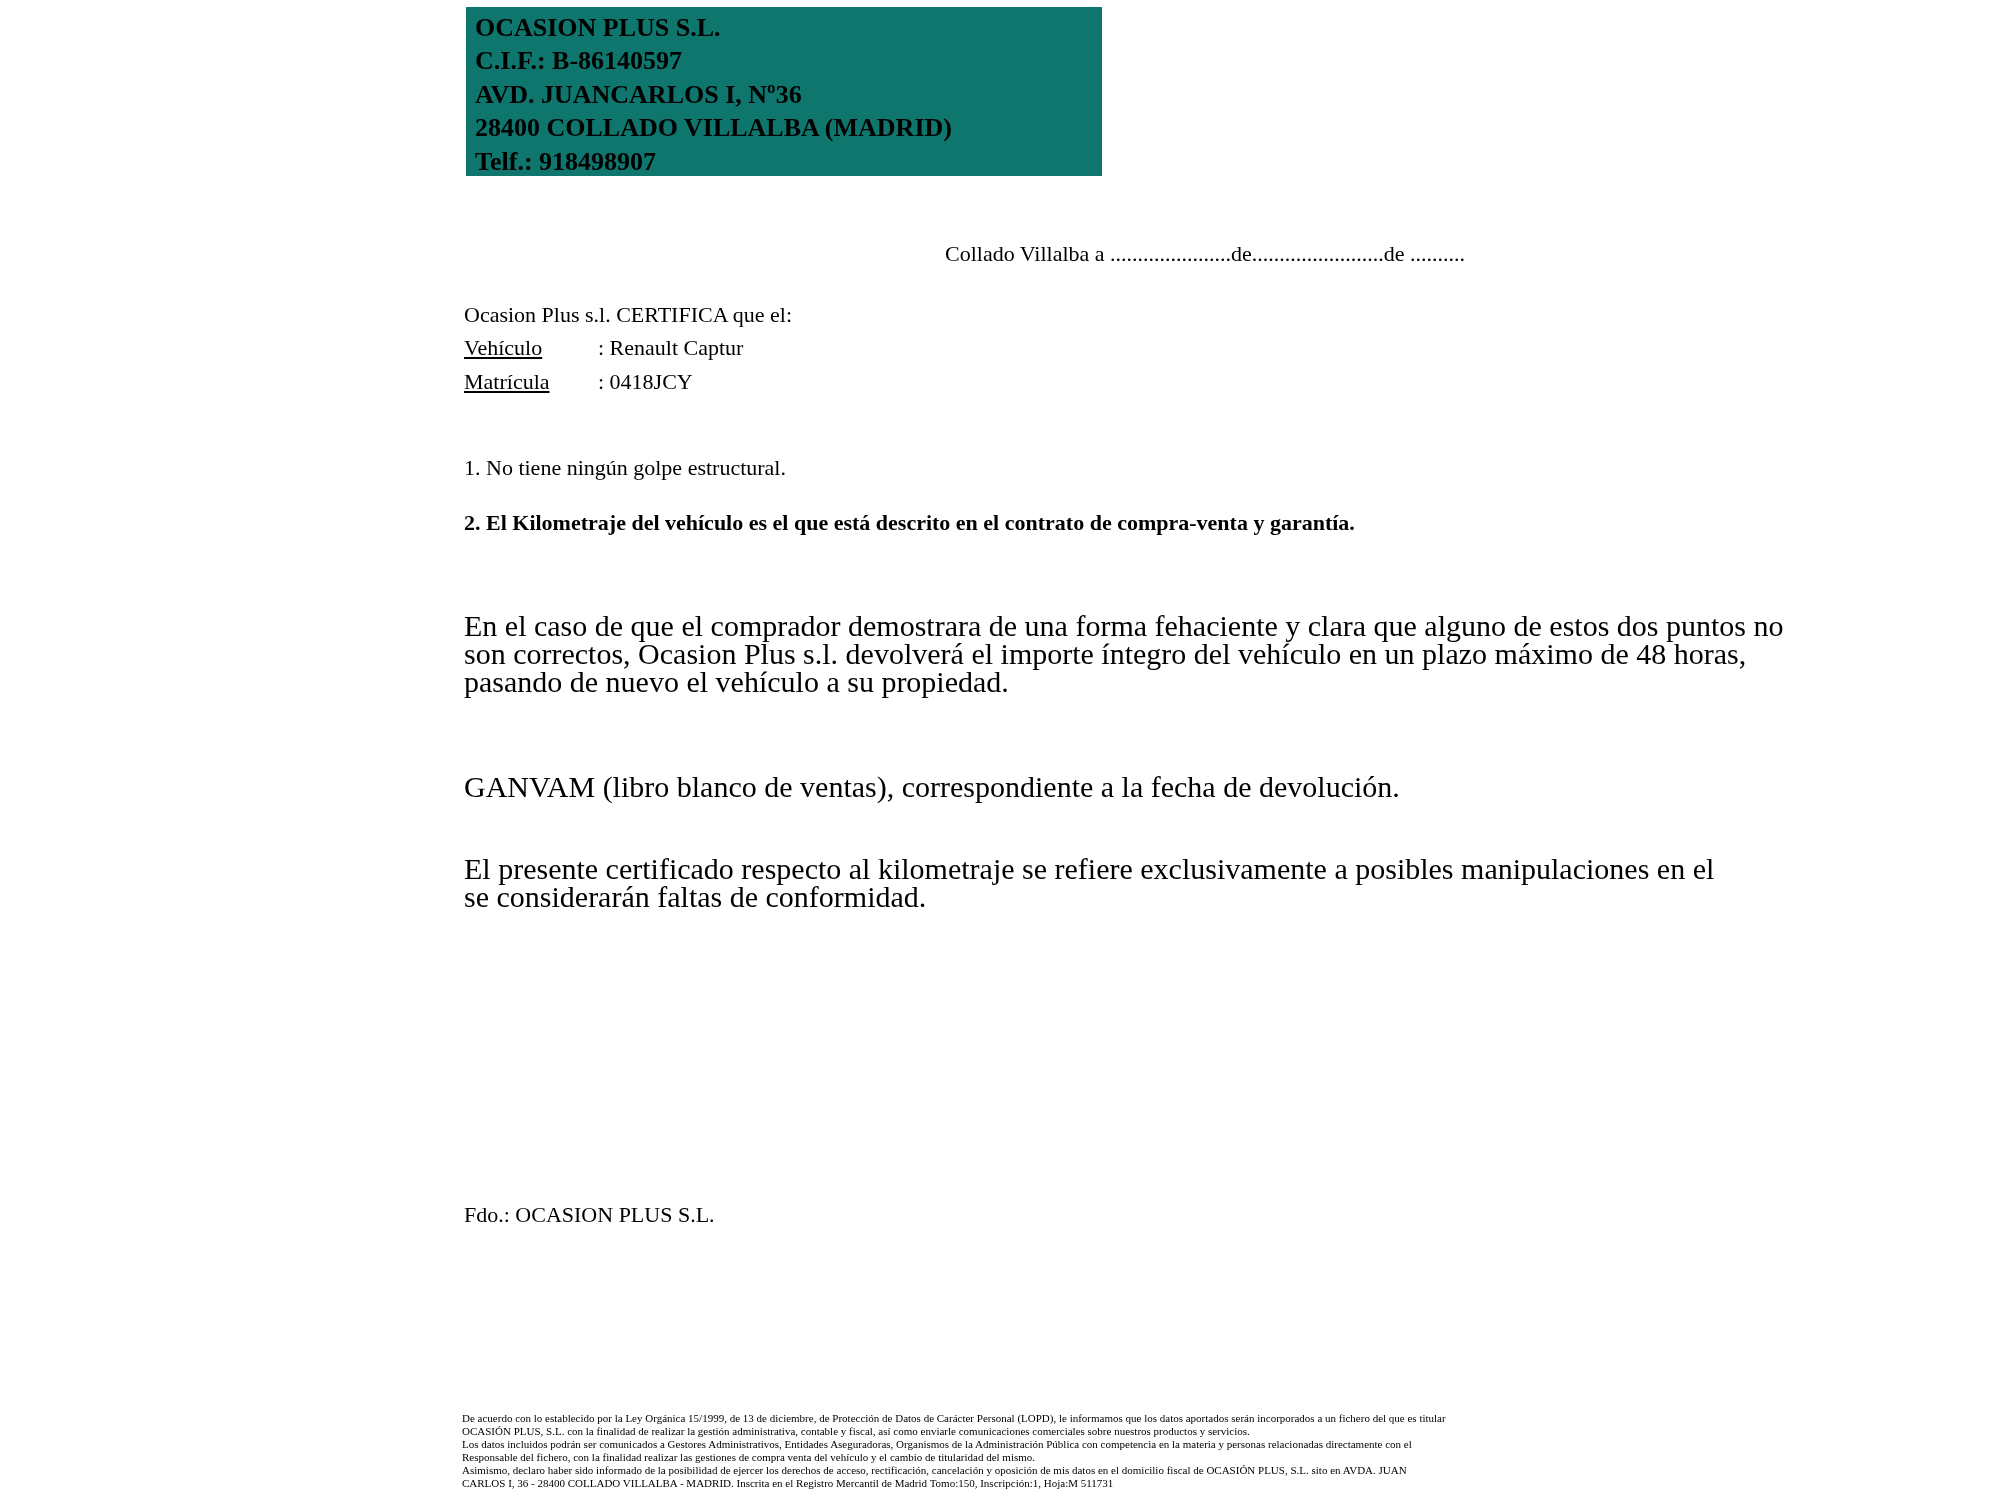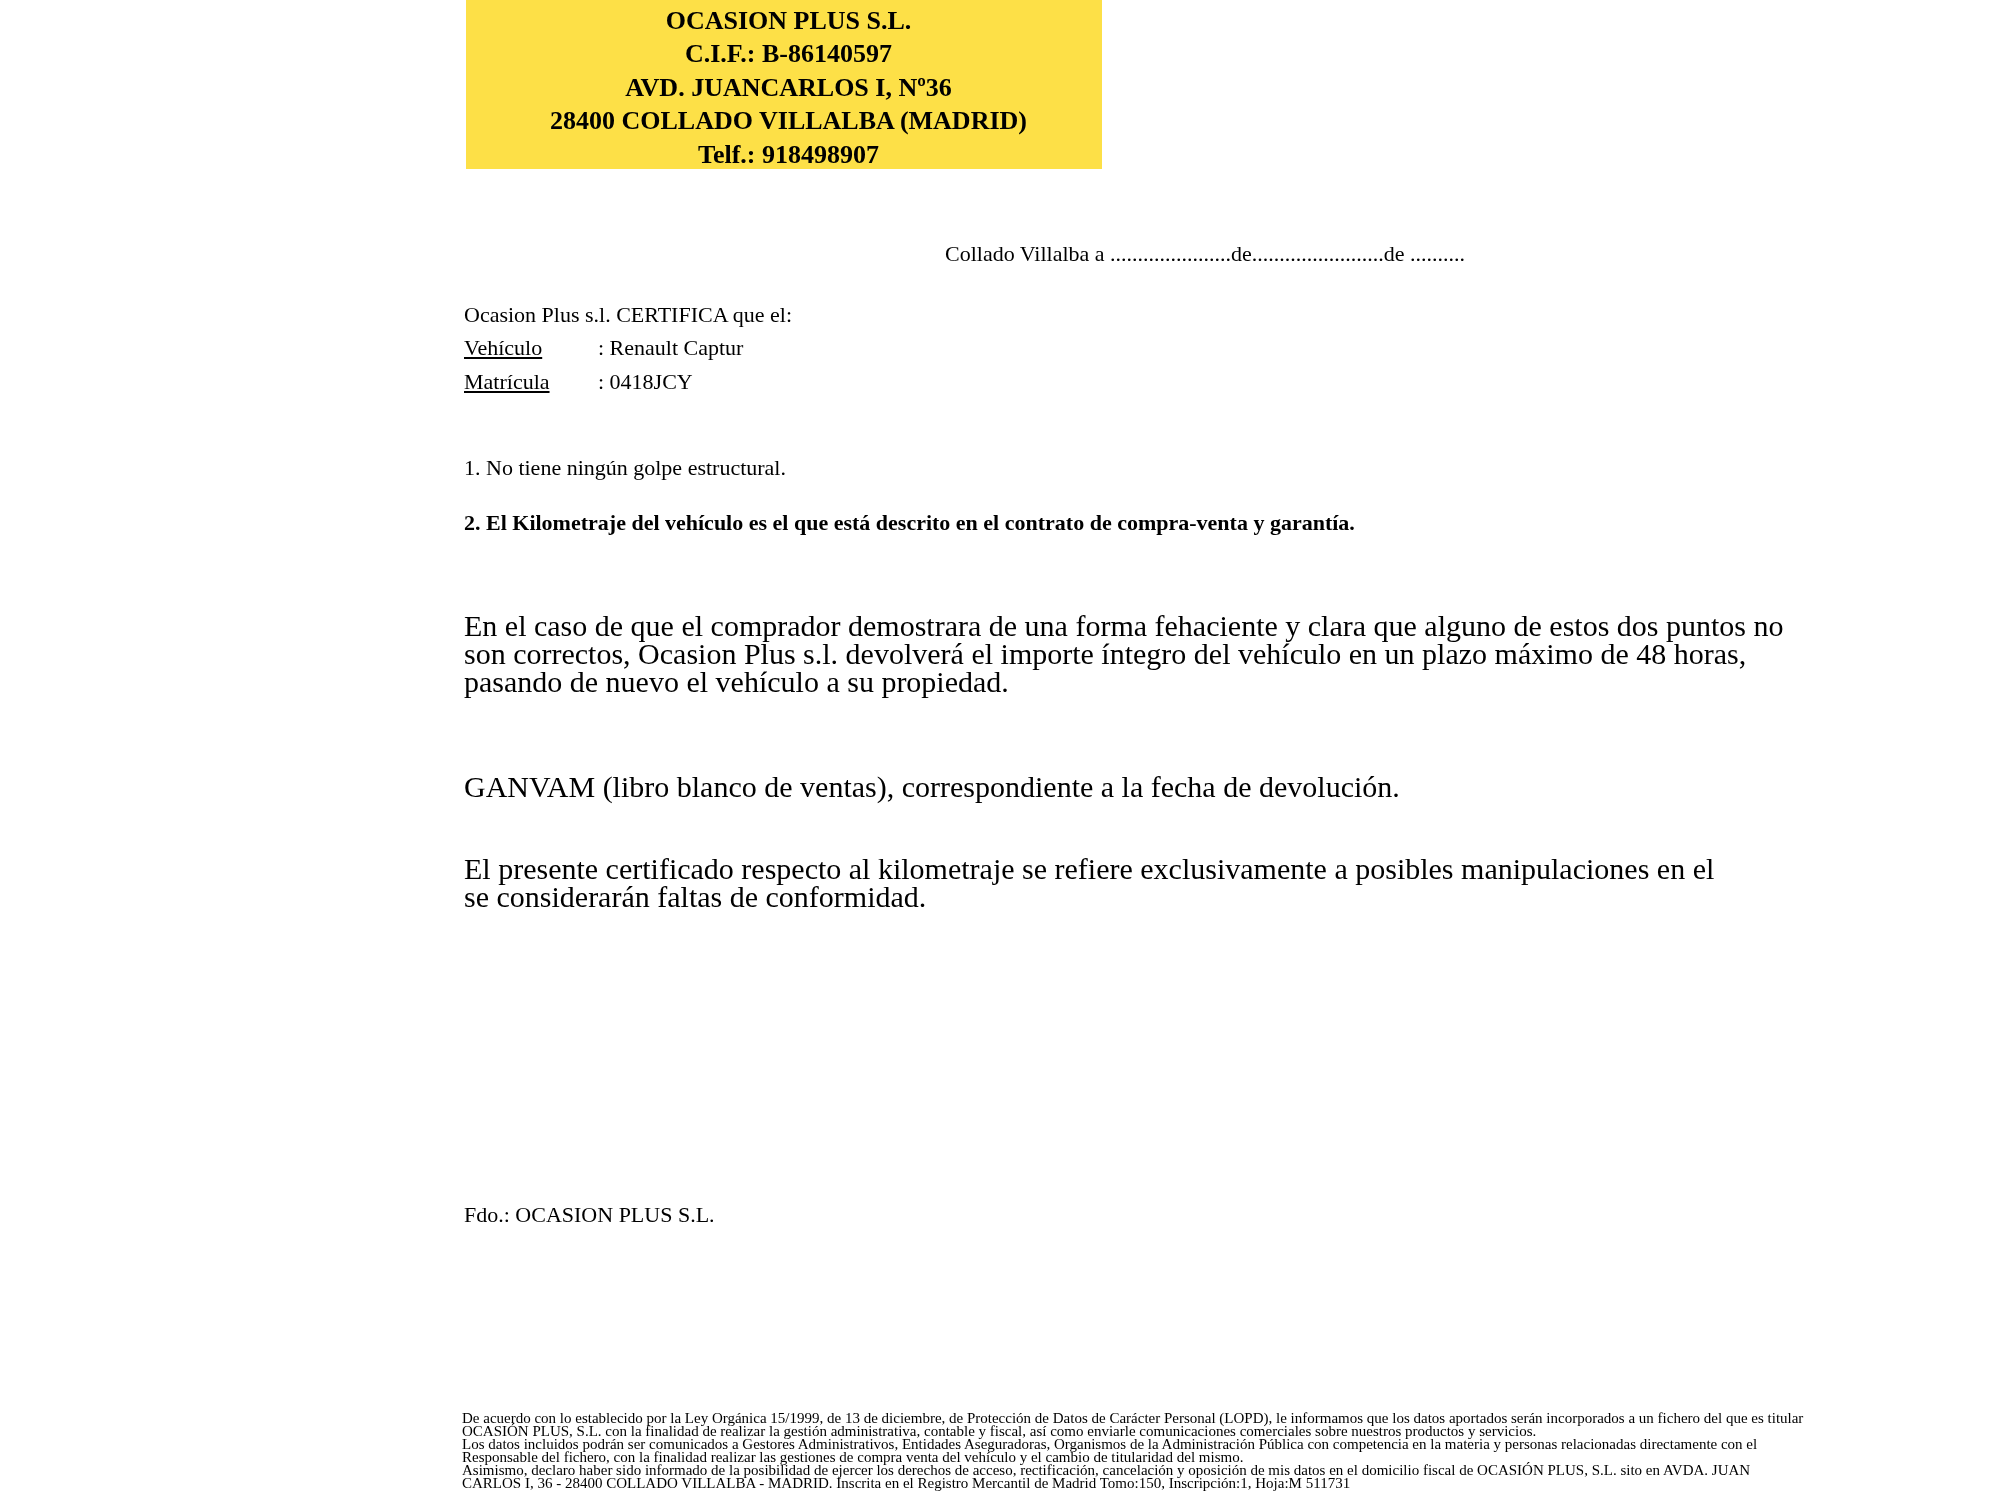--- a/index.html
+++ b/index.html
@@ -14,27 +14,26 @@
     background: #ffffff;
     font-family: "Liberation Serif", serif;
     color: #000000;
     overflow: hidden;
   }
   .abs { position: absolute; }
 
   
   .header-box {
     left: 466px;
-    top: 0;
+    top: 7px;
     width: 636px;
     height: 169px;
-    background: #fde047;
+    background: #0f766e;
     box-sizing: border-box;
     padding: 4px 0 0 9px;
-    text-align: center;
   }
   .header-box .hline {
     font-size: 26px;
     font-weight: bold;
     line-height: 33.4px;
     white-space: nowrap;
   }
 
   
   .date-line {
@@ -88,21 +87,21 @@
     font-size: 22px;
     line-height: 27.8px;
     white-space: nowrap;
   }
 
   
   .legal {
     left: 462px;
     top: 1412px;
     width: 1090px;
-    font-size: 15px;
+    font-size: 11px;
     line-height: 13.1px;
   }
   .legal div { white-space: nowrap; }
 </style>
 </head>
 <body>
 
 <div class="page">
 
   <div class="abs header-box">

